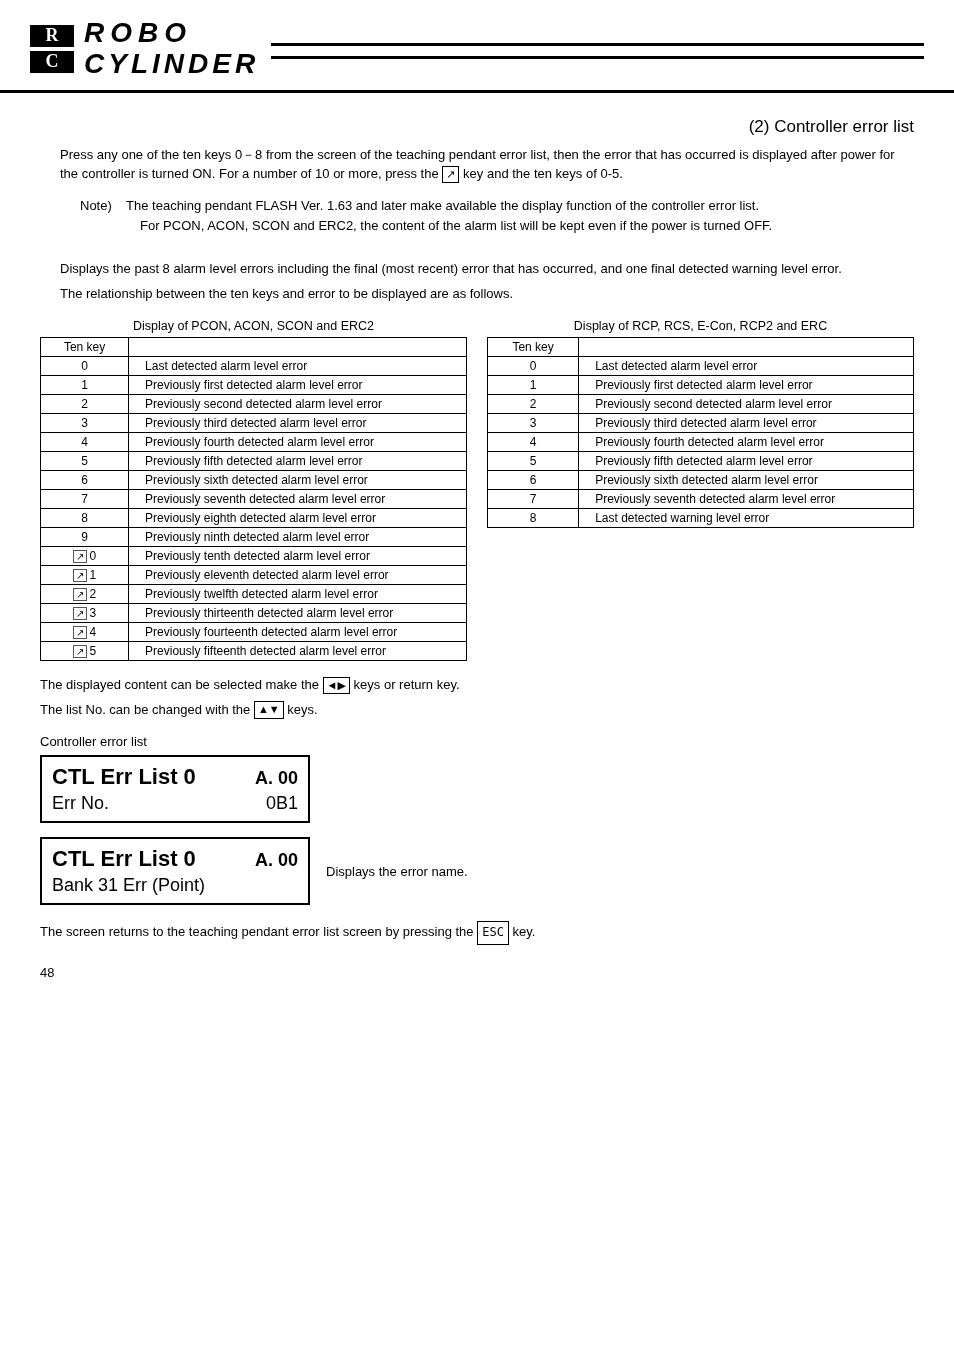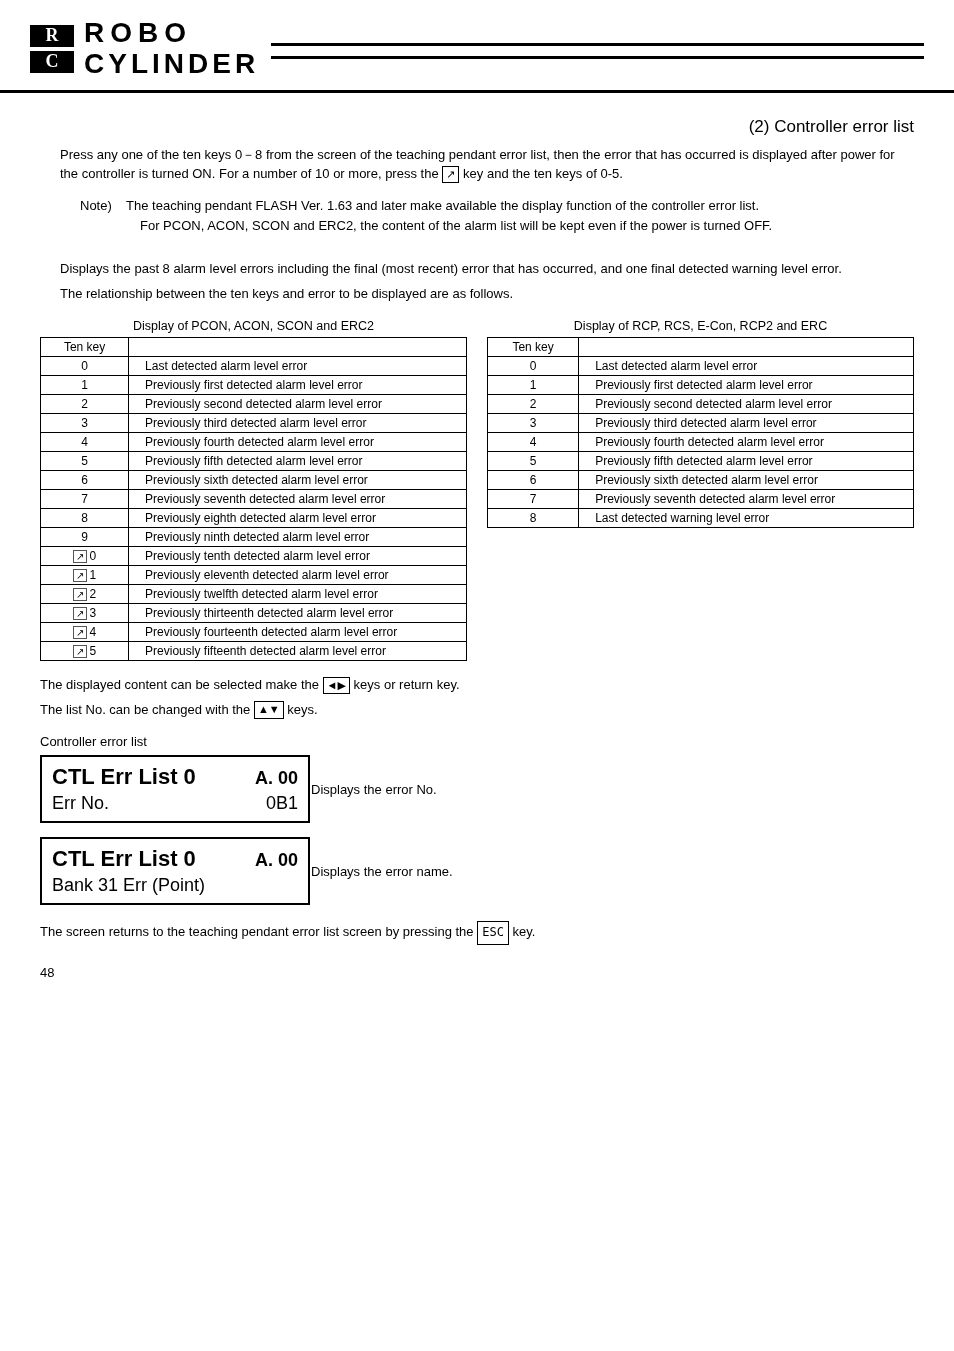--- a/index.html
+++ b/index.html
@@ -52,20 +52,21 @@
       justify-content: center;
       color: #fff;
       font-size: 18px;
       font-weight: bold;
       font-family: serif;
     }
     .logo-text {
       display: flex;
       flex-direction: column;
       gap: 0px;
+      font-style: italic;
     }
     .logo-text .robo {
       font-size: 28px;
       font-weight: bold;
       letter-spacing: 6px;
       line-height: 1.1;
       display: flex;
       align-items: center;
       gap: 8px;
     }
@@ -185,21 +186,21 @@
       margin-bottom: 6px;
     }
     .ctl-boxes {
       display: flex;
       flex-direction: column;
       gap: 14px;
     }
     .ctl-box-row {
       display: flex;
       align-items: center;
-      gap: 1px;
+      gap: 16px;
     }
     .ctl-box {
       border: 2px solid #000;
       width: 270px;
       padding: 6px 10px;
       font-size: 20px;
       font-weight: bold;
       min-height: 60px;
       display: flex;
       flex-direction: column;
@@ -461,21 +462,20 @@
         <div class="ctl-box">
           <div class="top-line">
             <span class="ctl-label">CTL Err List 0</span>
             <span class="ctl-value">A. 00</span>
           </div>
           <div class="bottom-line">
             <span class="ctl-sub">Err No.</span>
             <span class="ctl-sub">0B1</span>
           </div>
         </div>
-        <div class="ctl-box-desc">Displays the error No.</div>
       </div>
 
       <div class="ctl-box-row">
         <div class="ctl-box">
           <div class="top-line">
             <span class="ctl-label">CTL Err List 0</span>
             <span class="ctl-value">A. 00</span>
           </div>
           <div class="bottom-line">
             <span class="ctl-sub">Bank 31 Err (Point)</span>

